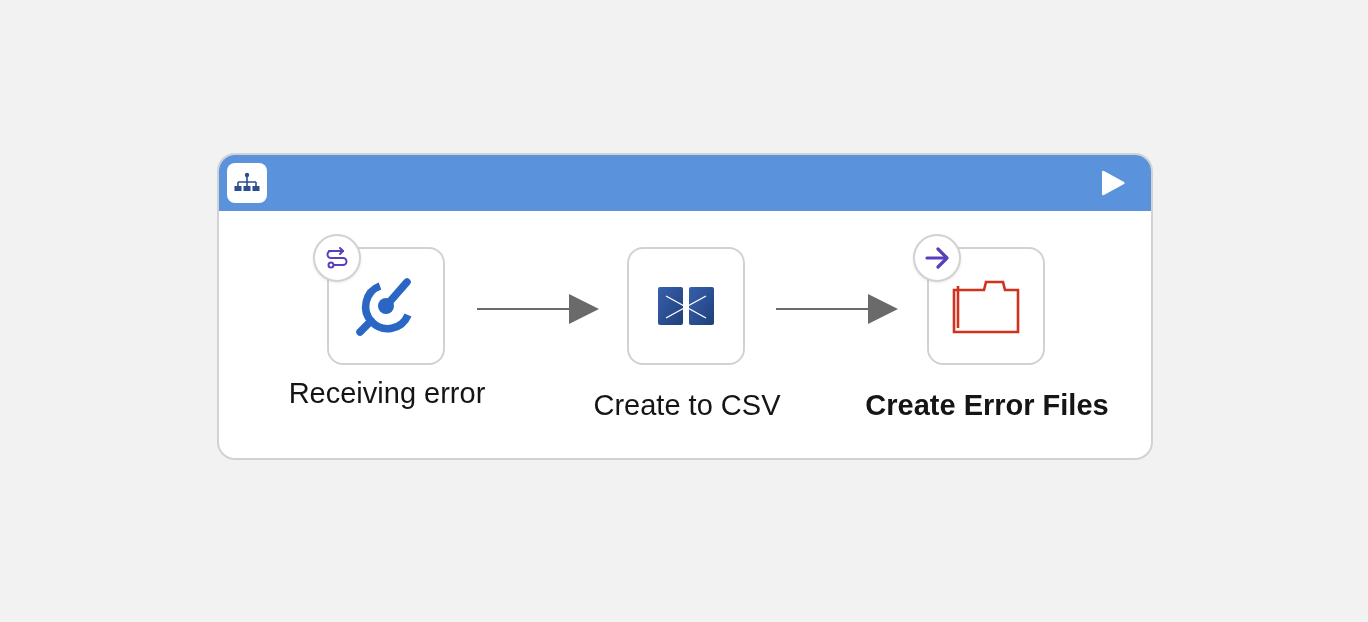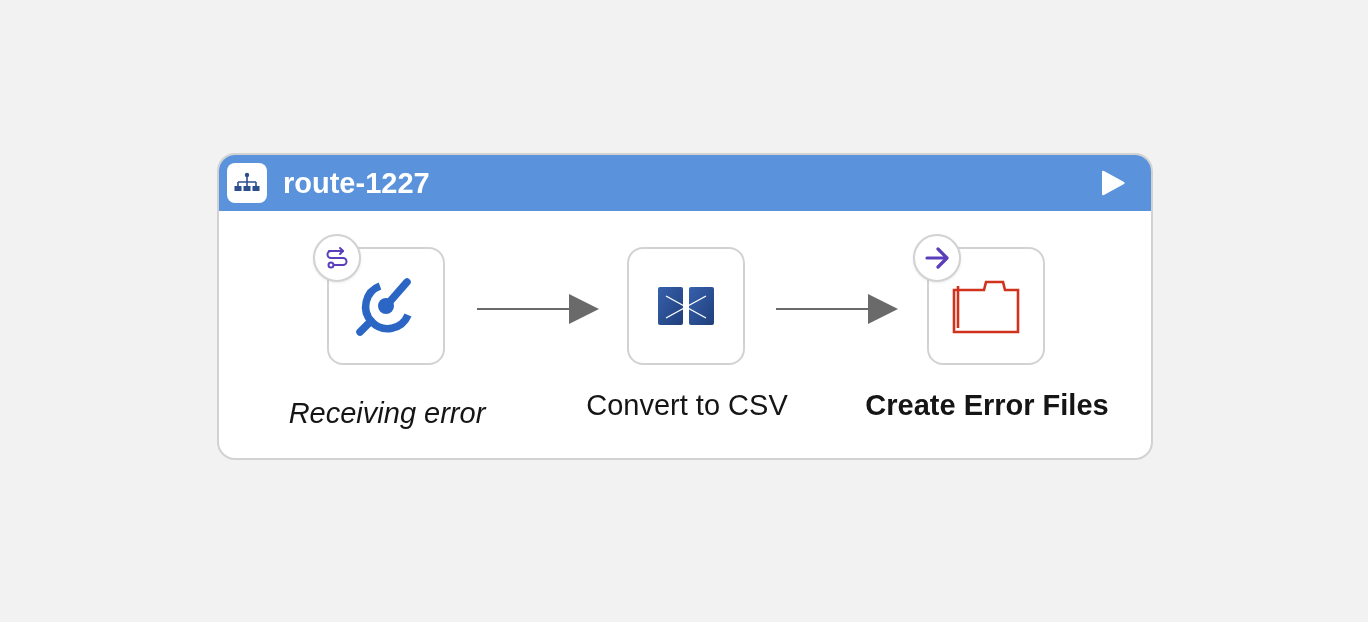--- a/index.html
+++ b/index.html
@@ -85,21 +85,20 @@
         <line x1="13" y1="5" x2="13" y2="10" stroke="#2d4e8c" stroke-width="1.6"></line>
         <line x1="4" y1="10" x2="22" y2="10" stroke="#2d4e8c" stroke-width="1.6"></line>
         <line x1="4" y1="10" x2="4" y2="14" stroke="#2d4e8c" stroke-width="1.6"></line>
         <line x1="13" y1="10" x2="13" y2="14" stroke="#2d4e8c" stroke-width="1.6"></line>
         <line x1="22" y1="10" x2="22" y2="14" stroke="#2d4e8c" stroke-width="1.6"></line>
         <rect x="0.5" y="14" width="7" height="5" fill="#2d4e8c"></rect>
         <rect x="9.5" y="14" width="7" height="5" fill="#2d4e8c"></rect>
         <rect x="18.5" y="14" width="7" height="5" fill="#2d4e8c"></rect>
       </svg>
     </div>
-    <div class="route-title">route-1227</div>
     <div class="play-btn">
       <svg width="26" height="28" viewBox="0 0 26 28">
         <path d="M3 2 L23 13 Q24.5 14 23 15 L3 26 Q1 27 1 25 L1 3 Q1 1 3 2 Z" fill="#ffffff"></path>
       </svg>
     </div>
   </div>
 
   <div class="node" style="left:108px; top:92px;">
     <svg width="66" height="66" viewBox="0 0 66 66">
       <path d="M27 13 A22 22 0 1 0 55 42" fill="none" stroke="#2b66c5" stroke-width="7.5" stroke-linecap="butt"></path>
@@ -109,42 +108,42 @@
     </svg>
   </div>
   <div class="badge" style="left:94px; top:79px;">
     <svg width="28" height="28" viewBox="0 0 28 28">
       <path d="M6 7 L20 7" stroke="#5b3ebc" stroke-width="2" fill="none" stroke-linecap="round"></path>
       <path d="M17 4 L20 7 L17 10" stroke="#5b3ebc" stroke-width="2" fill="none" stroke-linecap="round" stroke-linejoin="round"></path>
       <path d="M8 7 A3.5 3.5 0 0 0 8 14 L20 14 A3.5 3.5 0 0 1 20 21 L11 21" stroke="#5b3ebc" stroke-width="2" fill="none" stroke-linecap="round"></path>
       <circle cx="8" cy="21" r="2.5" stroke="#5b3ebc" stroke-width="2" fill="none"></circle>
     </svg>
   </div>
-  <div class="label" style="left:28px; top:240px;font-style:italic;">Receiving error</div>
+  <div class="label" style="left:28px; top:220px;">Receiving error</div>
 
   <svg class="edge" style="left:258px; top:136px;" width="126" height="36" viewBox="0 0 126 36">
     <line x1="0" y1="18" x2="92" y2="18" stroke="#6a6a6a" stroke-width="2"></line>
     <polygon points="92,3 122,18 92,33" fill="#6a6a6a"></polygon>
   </svg>
 
   <div class="node" style="left:408px; top:92px;">
     <svg width="58" height="40" viewBox="0 0 58 40">
       <defs>
         <linearGradient id="dm" x1="0" y1="0" x2="1" y2="1">
           <stop offset="0" stop-color="#3660ad"></stop>
           <stop offset="1" stop-color="#203f7a"></stop>
         </linearGradient>
       </defs>
       <rect x="1" y="1" width="25" height="38" rx="2" fill="url(#dm)"></rect>
       <rect x="32" y="1" width="25" height="38" rx="2" fill="url(#dm)"></rect>
       <line x1="9" y1="10" x2="49" y2="32" stroke="#ffffff" stroke-width="1.4"></line>
       <line x1="9" y1="32" x2="49" y2="10" stroke="#ffffff" stroke-width="1.4"></line>
     </svg>
   </div>
-  <div class="label" style="left:328px; top:232px;">Convert to CSV</div>
+  <div class="label" style="left:328px; top:232px;">Create to CSV</div>
 
   <svg class="edge" style="left:557px; top:136px;" width="126" height="36" viewBox="0 0 126 36">
     <line x1="0" y1="18" x2="92" y2="18" stroke="#6a6a6a" stroke-width="2"></line>
     <polygon points="92,3 122,18 92,33" fill="#6a6a6a"></polygon>
   </svg>
 
   <div class="node" style="left:708px; top:92px;">
     <svg width="68" height="56" viewBox="0 0 68 56">
       <path d="M6 50 L6 8" stroke="#d0321e" stroke-width="2.6" fill="none"></path>
       <path d="M2 54 L2 12 L32 12 L34 4 L51 4 L53 12 L66 12 L66 54 Z" stroke="#d0321e" stroke-width="2.6" fill="none" stroke-linejoin="miter"></path>

